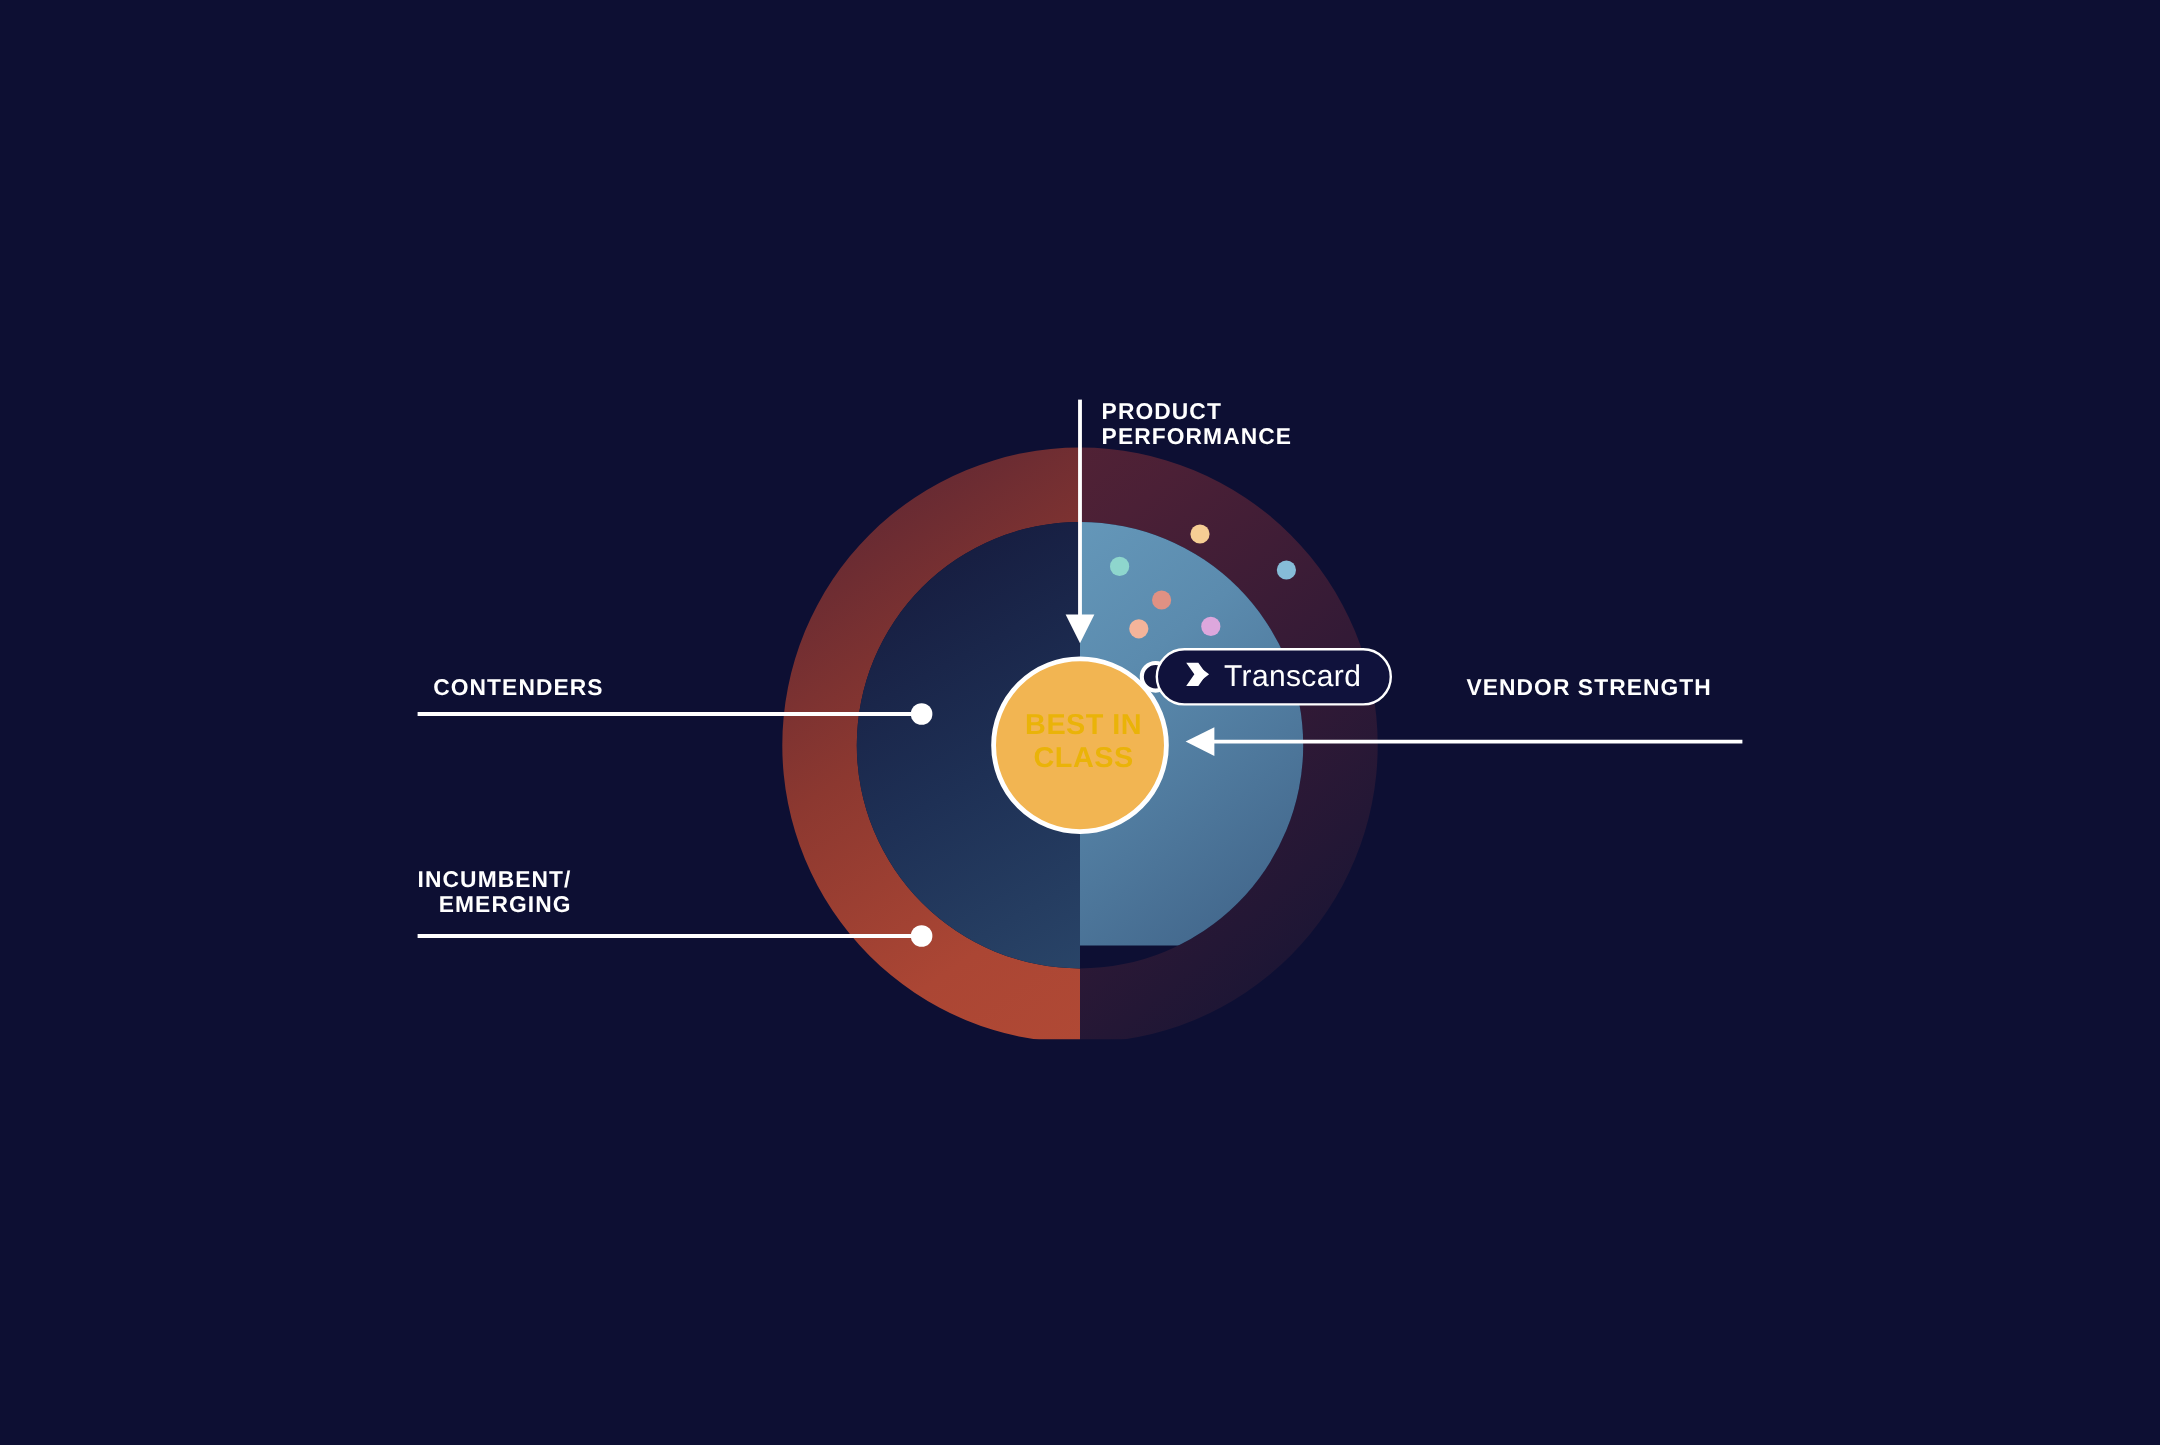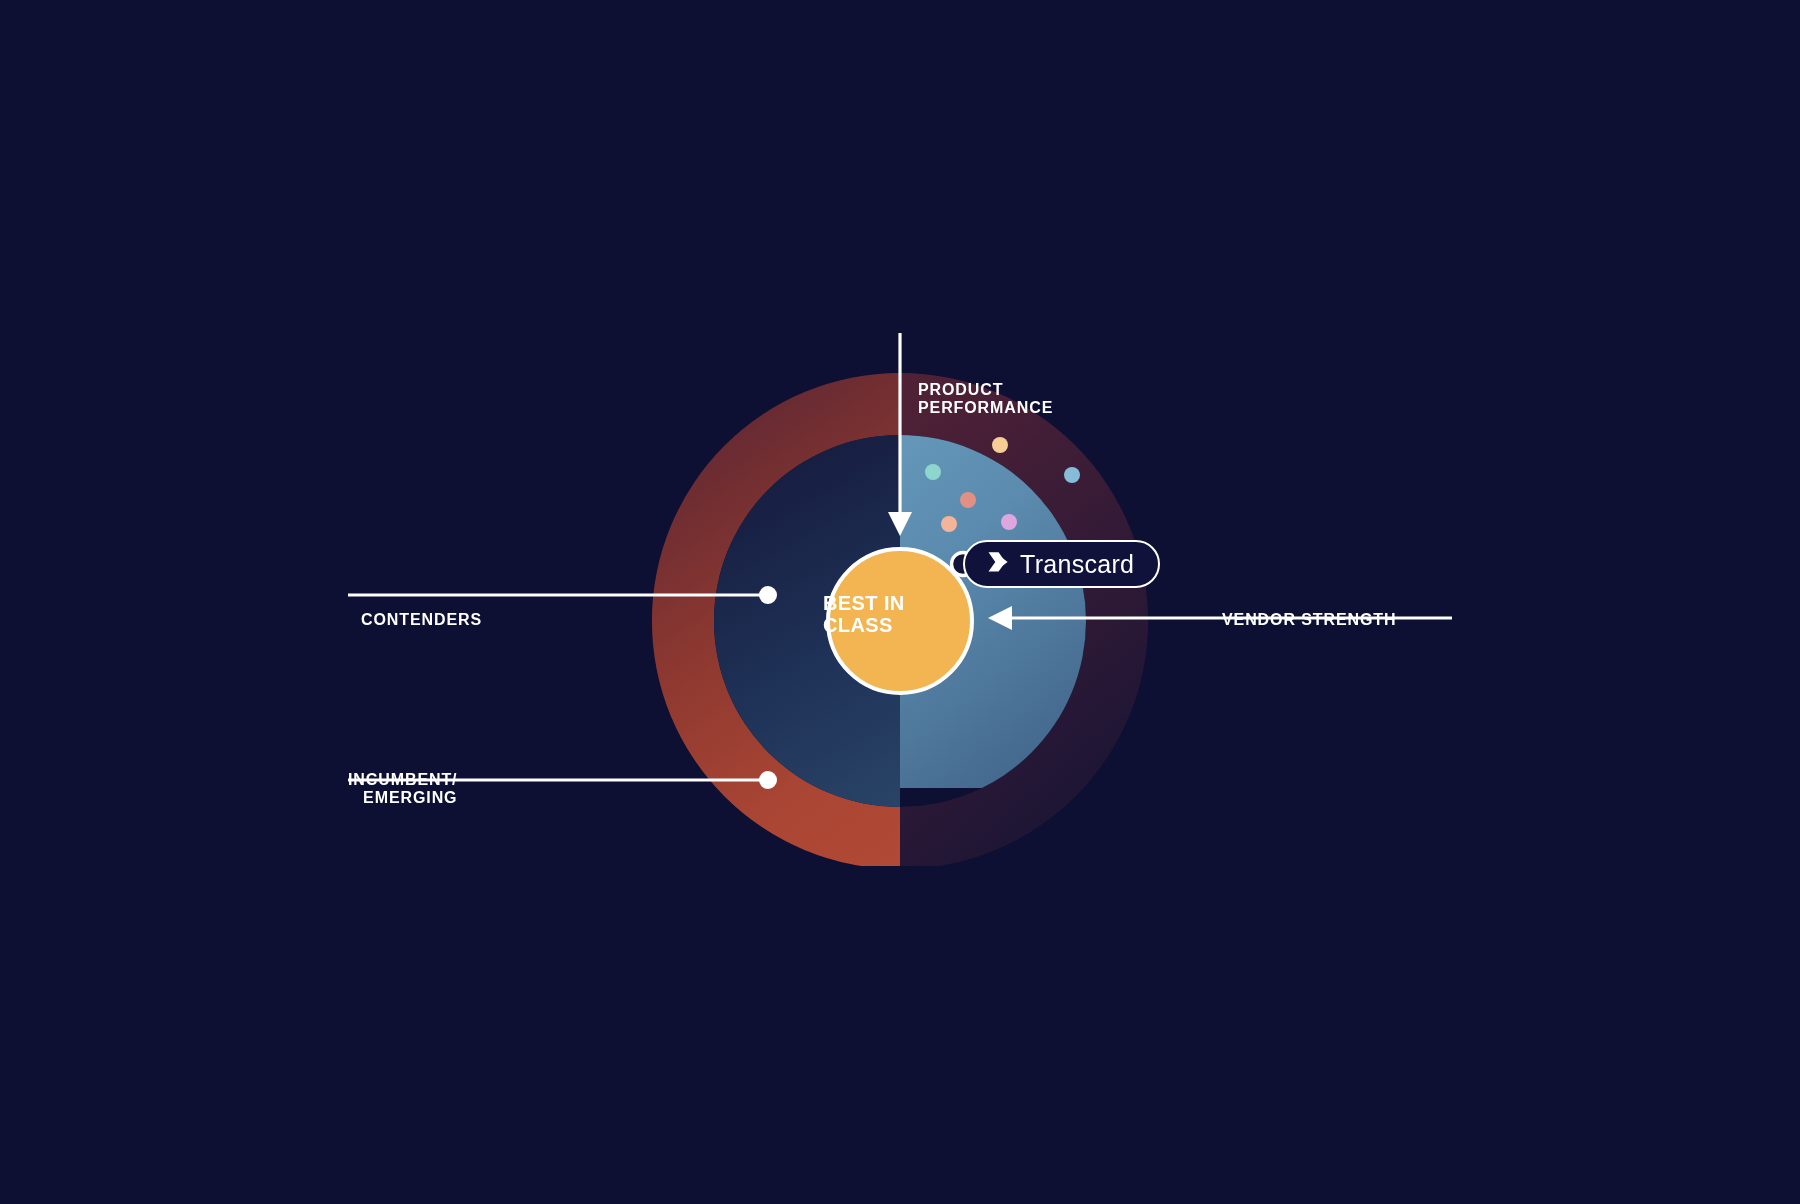--- a/index.html
+++ b/index.html
@@ -25,27 +25,26 @@
     left: 0;
     top: 0;
     width: 1800px;
     height: 1204px;
     display: block;
   }
   .lbl {
     position: absolute;
     color: #ffffff;
     font-weight: 700;
-    font-size: 16px;
+    font-size: 19px;
     letter-spacing: 0.9px;
     line-height: 1.12;
     white-space: pre-line;
     text-transform: uppercase;
     font-family: "Liberation Sans", sans-serif;
-    margin-top: 48px;
   }
   #lbl-product { left: 918px; top: 333px; }
   #lbl-contenders { left: 361px; top: 563px; }
   #lbl-incumbent { left: 348px; top: 723px; text-align: right; }
   #lbl-vendor { left: 1222px; top: 563px; }
 
   #badge {
     position: absolute;
     left: 963px;
     top: 540px;
@@ -67,24 +66,24 @@
     font-family: "Liberation Sans", sans-serif;
     color: #ffffff;
   }
   #badge .mark { display: block; }
 
   #center-label {
     position: absolute;
     left: 823px;
     top: 592px;
     width: 160px;
-    text-align: left;
-    color: #ffffff;
+    text-align: center;
+    color: #eab308;
     font-weight: 700;
-    font-size: 20px;
+    font-size: 24px;
     line-height: 1.12;
     letter-spacing: 0.4px;
     white-space: pre-line;
     font-family: "Liberation Sans", sans-serif;
     pointer-events: none;
   }
 </style>
 </head>
 <body>
 

